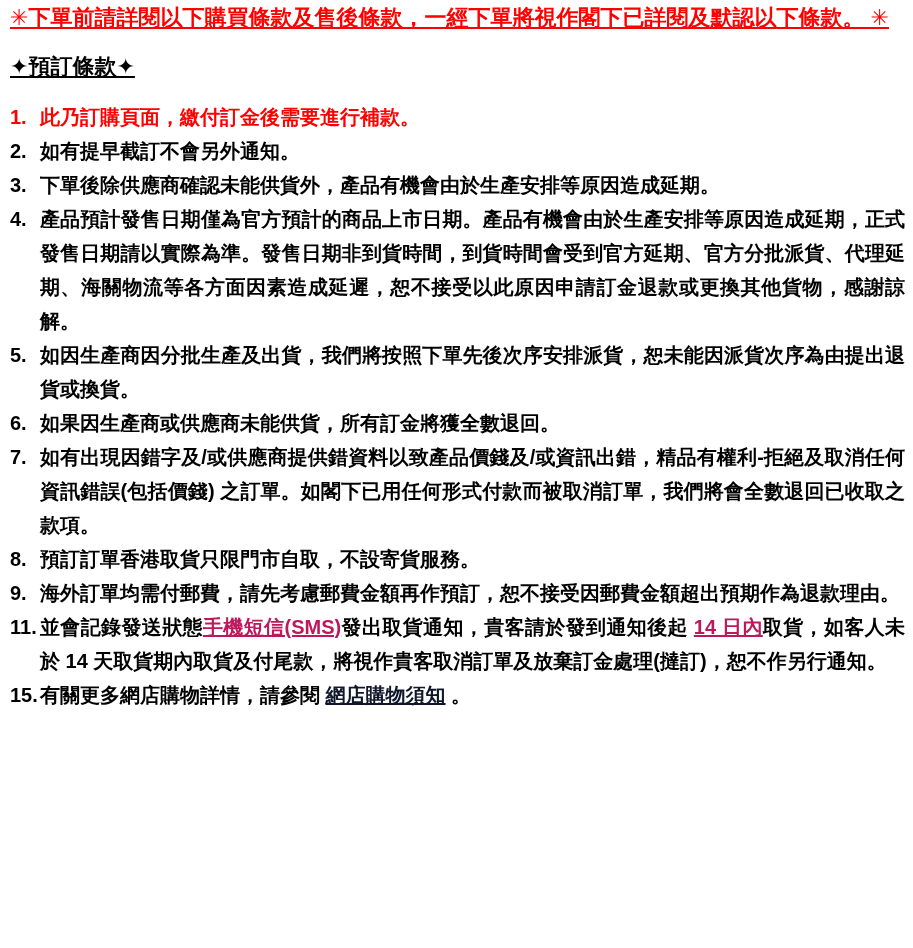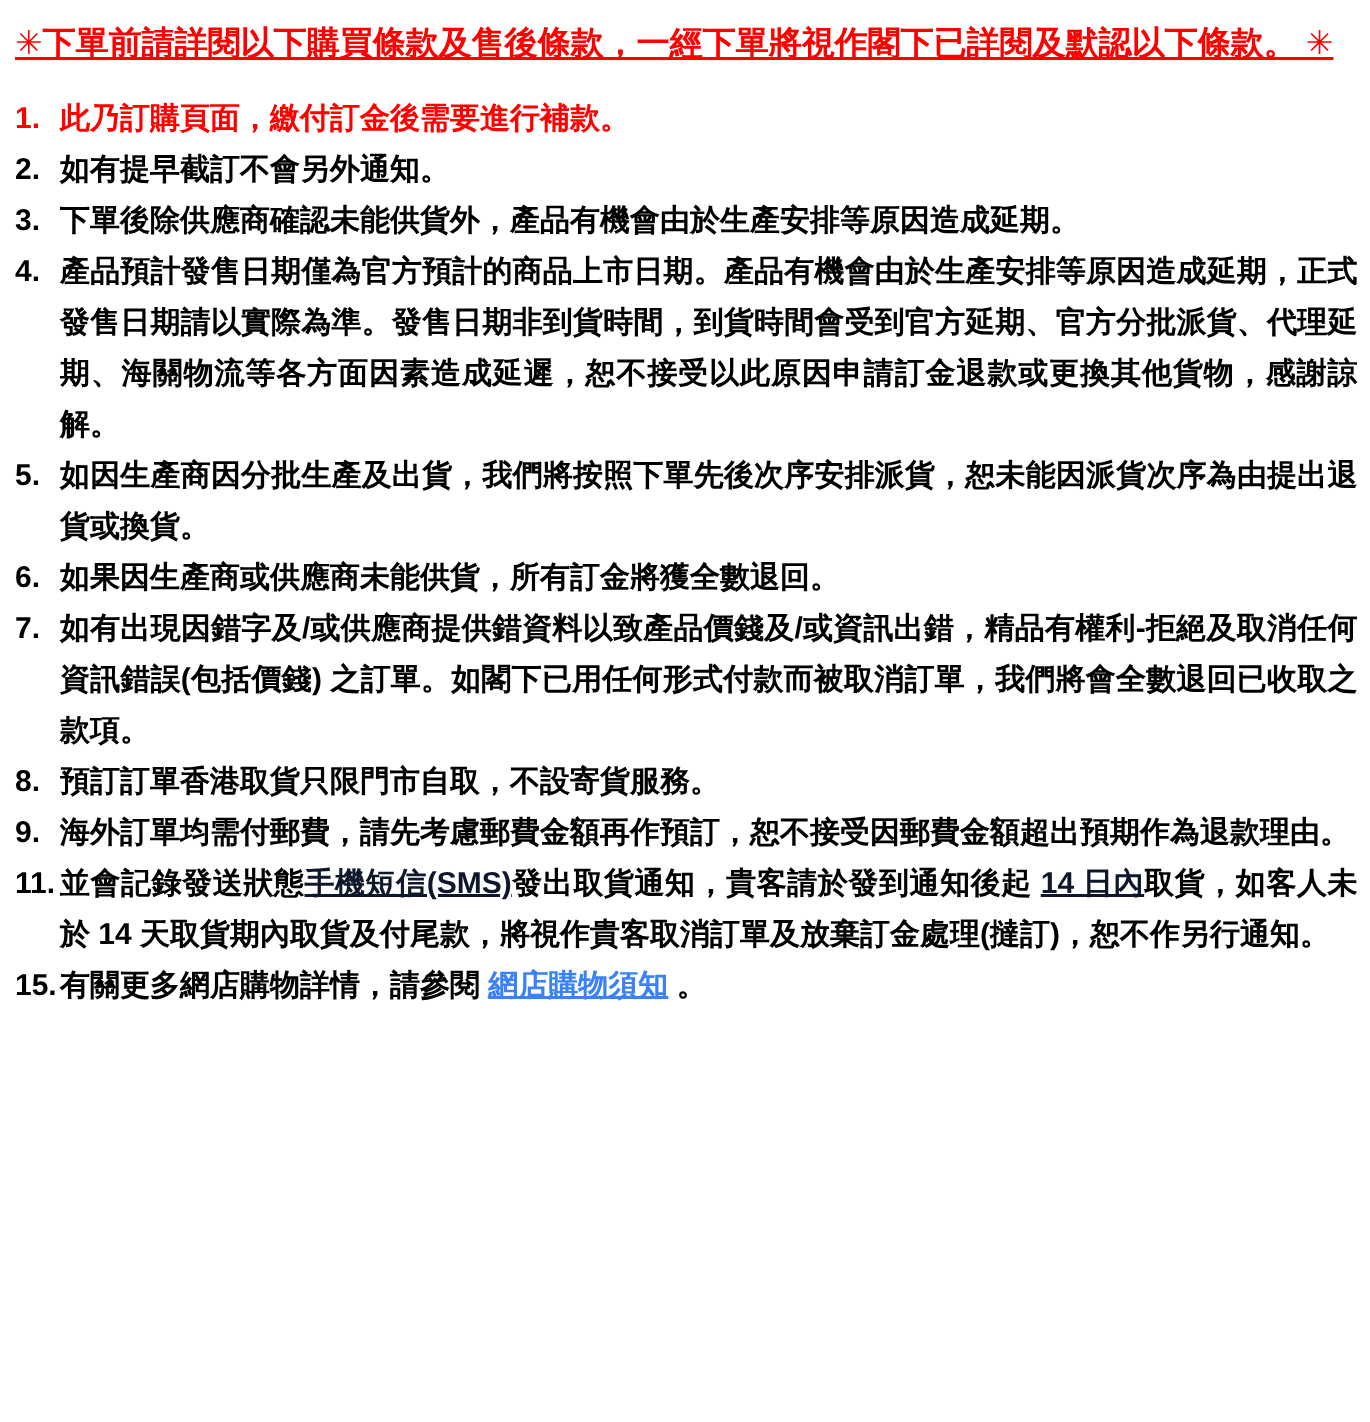--- a/index.html
+++ b/index.html
@@ -9,21 +9,21 @@
   }
   body {
     width: 913px;
     height: 948px;
     overflow: hidden;
     font-family: "Liberation Sans", "DejaVu Sans", sans-serif;
     font-weight: bold;
     color: #000000;
   }
   .doc {
-    padding: 15px 8px 0 10px;
+    padding: 4px 8px 0 10px;
     font-size: 20px;
   }
   .header {
     color: #ff0000;
     text-decoration: underline;
     font-size: 22px;
     line-height: 28px;
   }
   .section-title {
     margin-top: 21px;
@@ -44,33 +44,36 @@
     width: 30px;
   }
   .term .body {
     flex: 1;
     text-align: justify;
   }
   .term.red, .term.red .num, .term.red .plain {
     color: #ff0000;
   }
   .hl {
-    color: #0f172a;
+    color: #be185d;
     text-decoration: underline;
   }
   .link {
-    color: #3b82f6;
+    color: #0f172a;
     cursor: pointer;
   }
 </style>
 </head>
 <body>
 
 <div class="doc">
   <div class="header">✳下單前請詳閱以下購買條款及售後條款，一經下單將視作閣下已詳閱及默認以下條款。 ✳</div>
+  <div>
+    <span class="section-title">✦預訂條款✦</span>
+  </div>
   <div class="terms" id="terms-list">
       <div class="term red">
         <span class="num">1.</span>
         <span class="body"><span class="plain">此乃訂購頁面，繳付訂金後需要進行補款。</span></span>
       </div>
       <div class="term">
         <span class="num">2.</span>
         <span class="body"><span class="plain">如有提早截訂不會另外通知。</span></span>
       </div>
       <div class="term">

